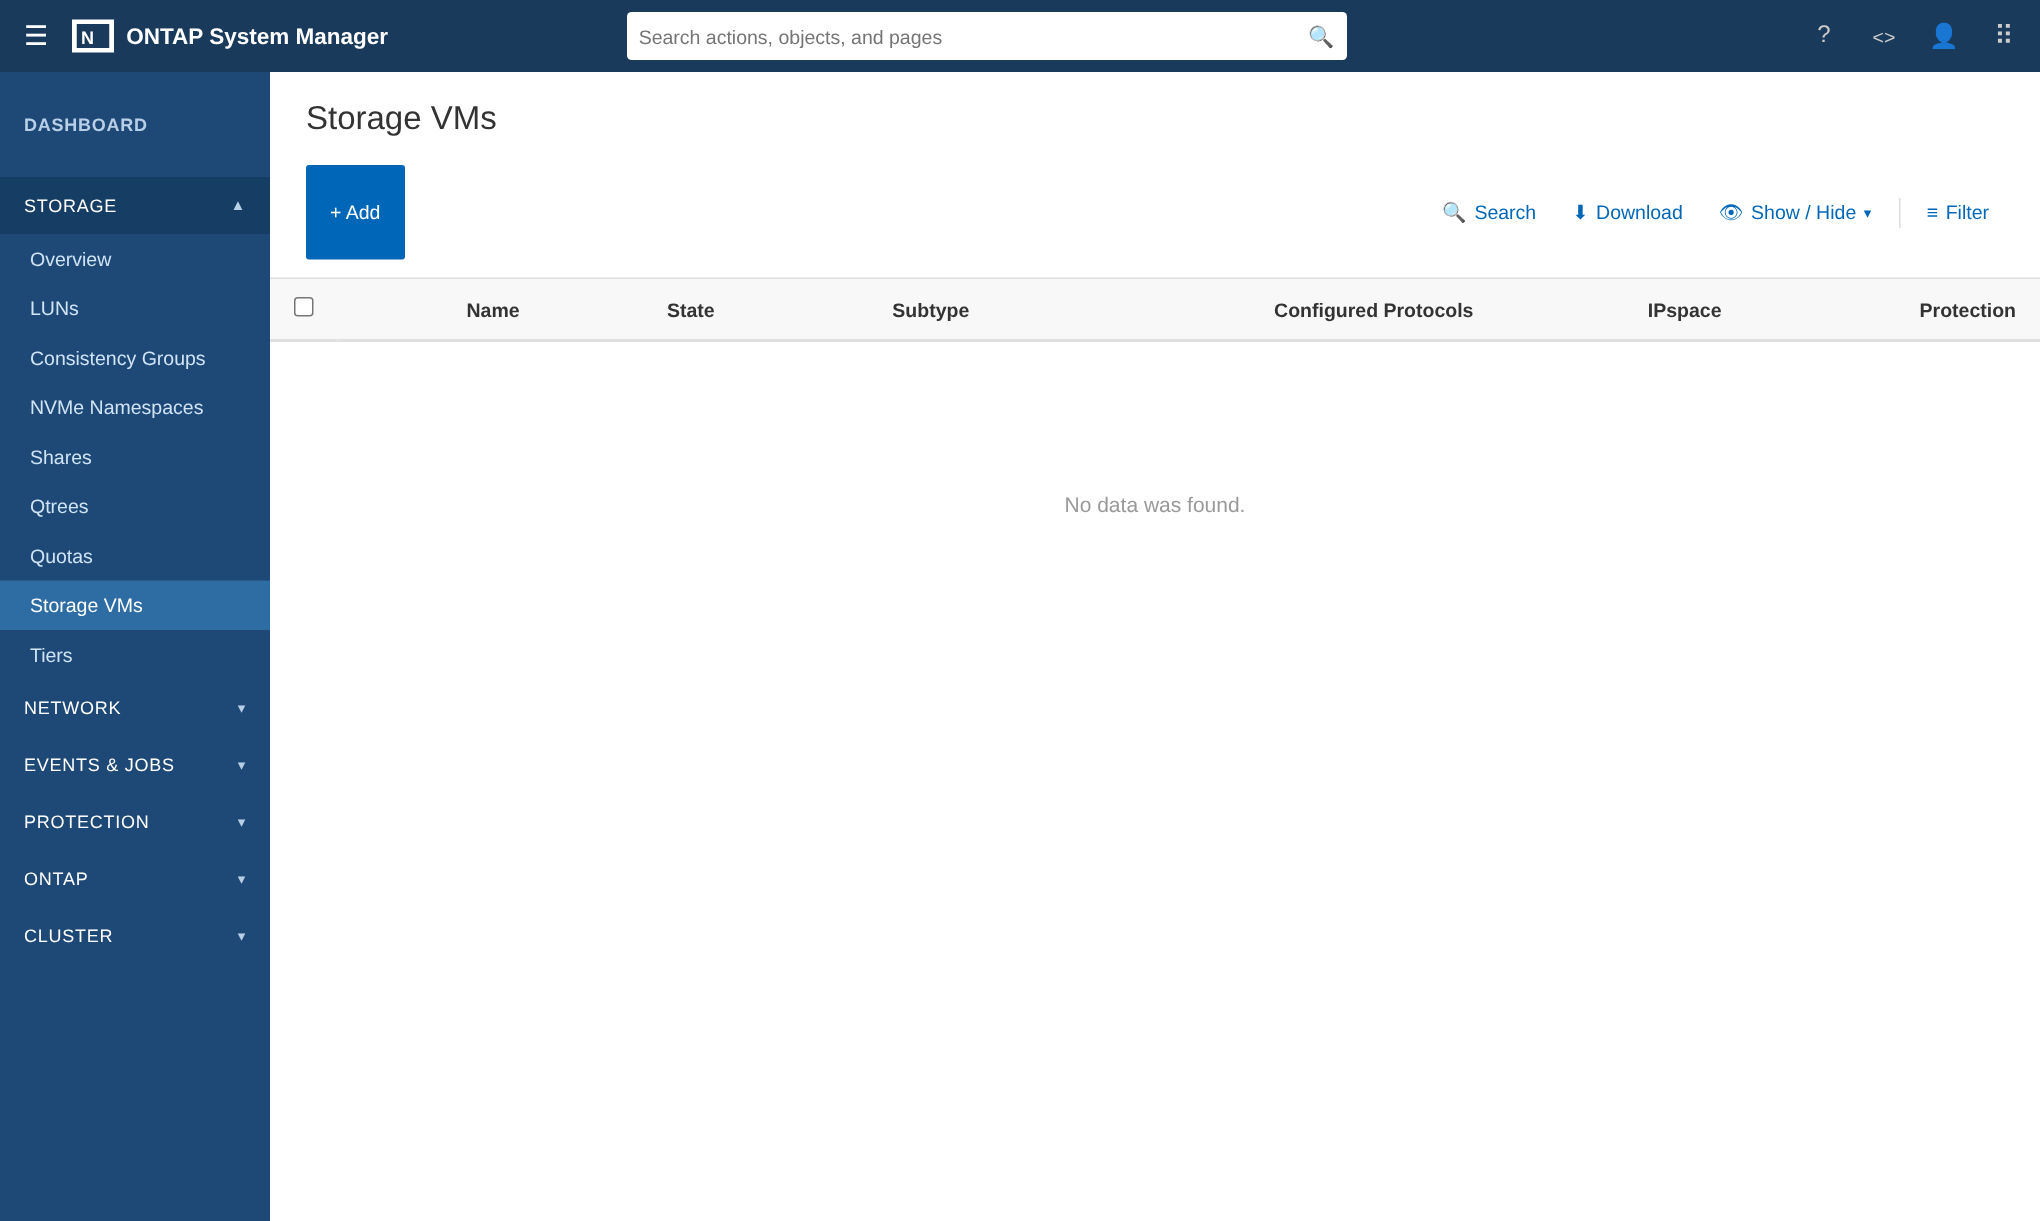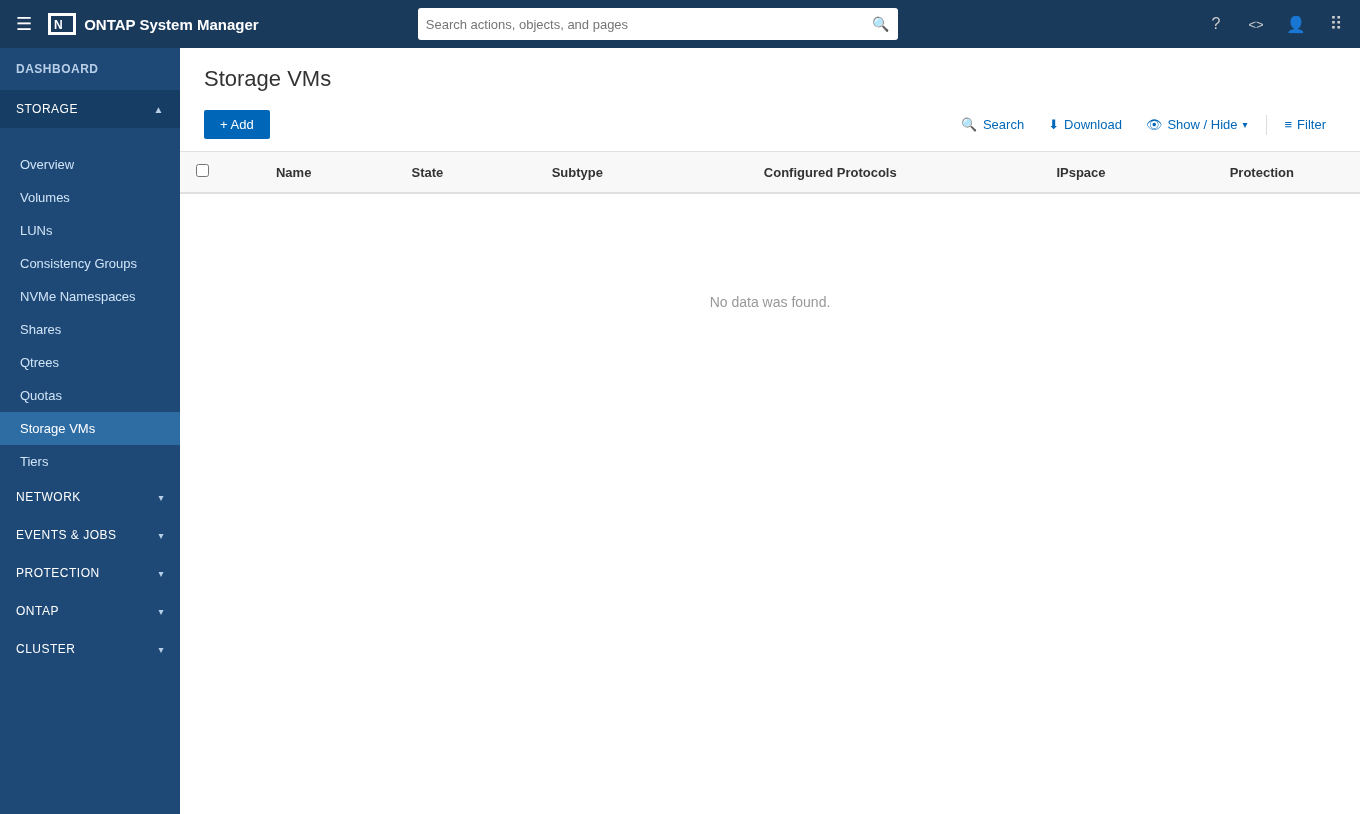--- a/index.html
+++ b/index.html
@@ -88,21 +88,21 @@
     .sidebar {
       width: 180px;
       background: #1e4976;
       color: #fff;
       display: flex;
       flex-direction: column;
       overflow-y: auto;
       flex-shrink: 0;
     }
     .sidebar-dashboard {
-      padding: 14px 16px;
+      padding: 28px 16px;
       font-size: 12px;
       font-weight: bold;
       letter-spacing: 0.5px;
       color: #b8cfe8;
       cursor: pointer;
     }
     .sidebar-section {
       display: flex;
       flex-direction: column;
     }
@@ -118,21 +118,20 @@
       cursor: pointer;
       background: #1e4976;
     }
     .sidebar-section-header.expanded {
       background: #163d63;
     }
     .sidebar-chevron { font-size: 10px; color: #b8cfe8; }
     .sidebar-items {
       display: flex;
       flex-direction: column;
-      margin-top: 20px;
     }
     .sidebar-item {
       padding: 9px 16px 9px 20px;
       font-size: 13px;
       color: #d0e4f7;
       cursor: pointer;
       white-space: nowrap;
     }
     .sidebar-item.active {
       background: #2e6da4;
@@ -166,21 +165,21 @@
     .toolbar {
       display: flex;
       align-items: center;
       padding: 8px 24px 12px;
       gap: 8px;
     }
     .btn-add {
       background: #0067b8;
       color: #fff;
       border: none;
-      padding: 7px 16px;
+      padding: 24px 16px;
       font-size: 13px;
       cursor: pointer;
       border-radius: 2px;
       display: flex;
       align-items: center;
       gap: 5px;
     }
     .toolbar-right {
       margin-left: auto;
       display: flex;
@@ -216,21 +215,21 @@
       width: 100%;
       border-collapse: collapse;
       min-width: 900px;
     }
     thead tr {
       background: #f8f8f8;
       border-bottom: 2px solid #e0e0e0;
     }
     th {
       padding: 12px 16px;
-      text-align: center;
+      text-align: right;
       font-size: 13px;
       font-weight: 600;
       color: #333;
       white-space: nowrap;
     }
     th.checkbox-col { width: 40px; }
     .checkbox-col { width: 40px; text-align: center; }
 
     
     .empty-state {
@@ -280,21 +279,20 @@
   <aside class="sidebar">
     <div class="sidebar-dashboard">DASHBOARD</div>
 
     <div class="sidebar-section">
       <div class="sidebar-section-header expanded">
         <span>STORAGE</span>
         <span class="sidebar-chevron">▲</span>
       </div>
       <div class="sidebar-items">
         <div class="sidebar-item">Overview</div>
-        <div class="sidebar-item">Volumes</div>
         <div class="sidebar-item">LUNs</div>
         <div class="sidebar-item">Consistency Groups</div>
         <div class="sidebar-item">NVMe Namespaces</div>
         <div class="sidebar-item">Shares</div>
         <div class="sidebar-item">Qtrees</div>
         <div class="sidebar-item">Quotas</div>
         <div class="sidebar-item active">Storage VMs</div>
         <div class="sidebar-item">Tiers</div>
       </div>
     </div>

